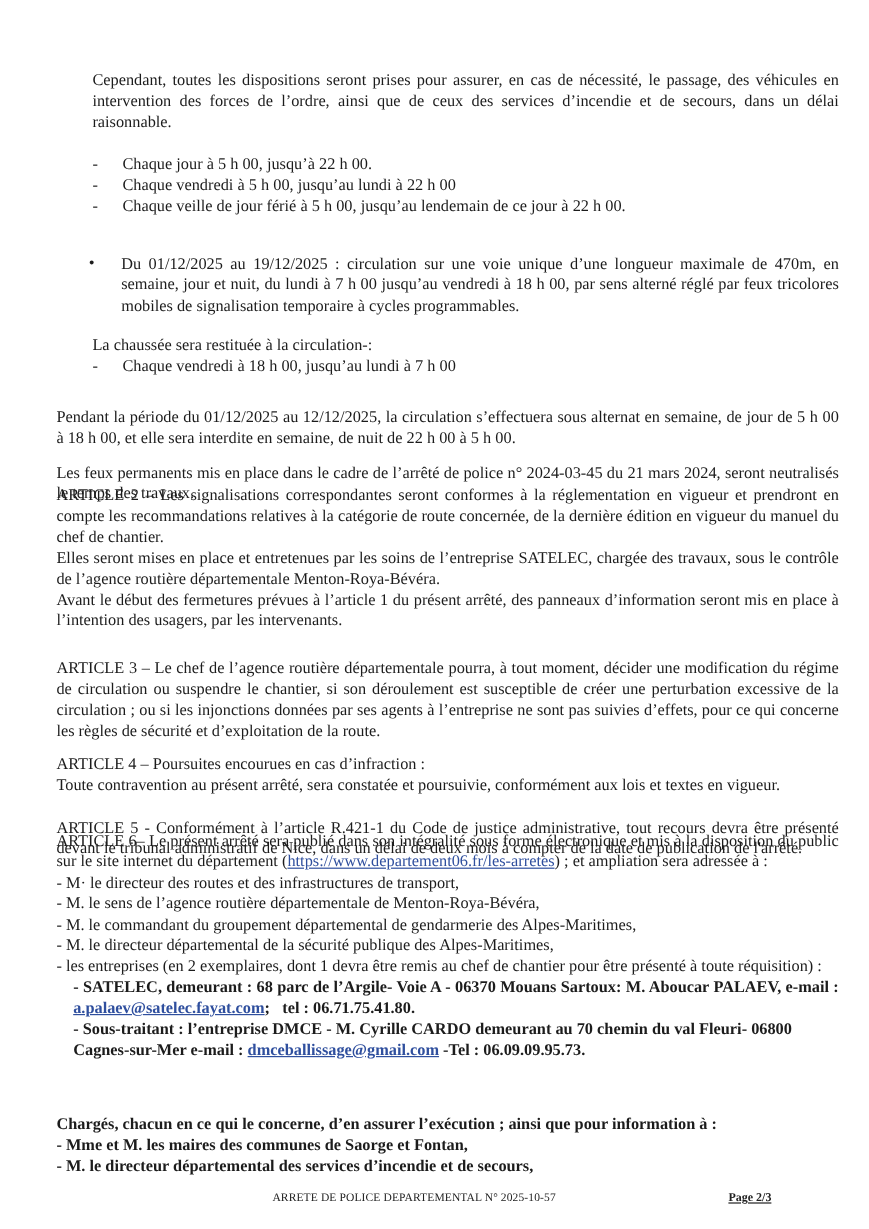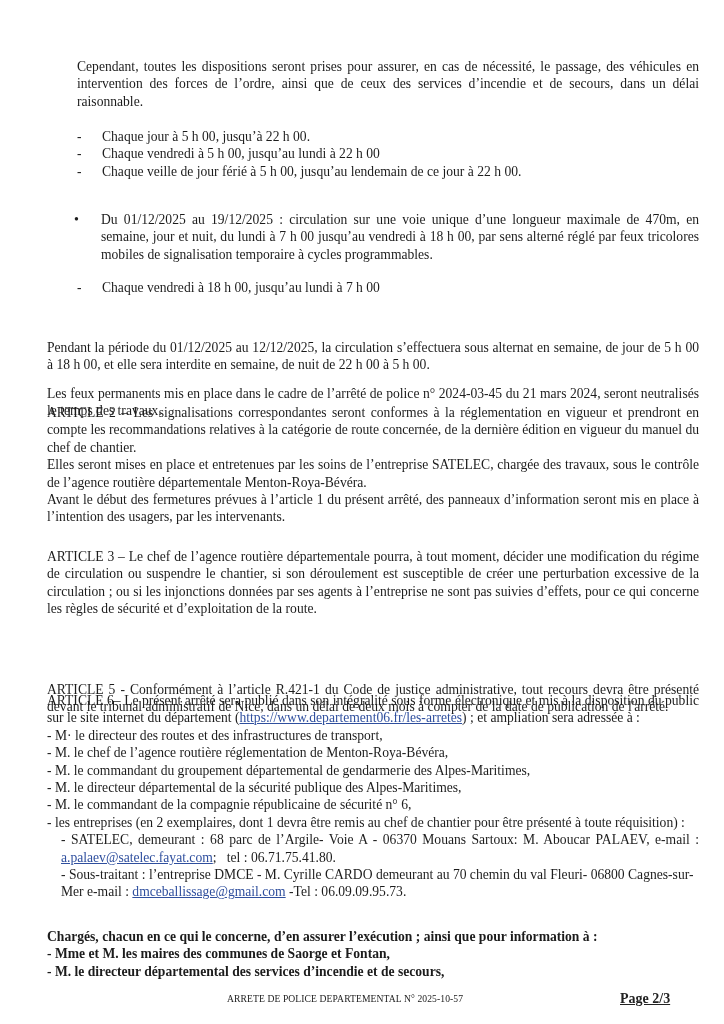--- a/index.html
+++ b/index.html
@@ -39,34 +39,34 @@
     .bullet-item .bullet {
       position: absolute; left: -3px; top: 0; font-size: 14px;
     }
     b, .bold { font-weight: normal; }
     a.link {
       color: #2f4f9e;
       text-decoration: underline;
     }
     .recip { margin: 0; padding: 0; list-style: none; }
     .recip li { margin: 0; }
-    .sub-recip { padding-left: 14px; }
+    .sub-recip { padding-left: 14px; font-weight: bold; }
     .nojust { text-align: left; }
     .footer-title {
       position: absolute;
       left: 227px; top: 990px;
       font-size: 9.6px;
       font-weight: normal;
       letter-spacing: 0.1px;
       color: #222;
     }
     .footer-page {
       position: absolute;
-      left: 620px; top: 990px;
-      font-size: 14px;
+      left: 607px; top: 990px;
+      font-size: 10px;
       font-weight: bold;
       color: #222;
       text-decoration: underline;
     }
   </style>
 </head>
 <body>
 
 <div class="page">
 
@@ -83,20 +83,21 @@
   </div>
 
   <div class="block indent" style="top:211px;">
     <div class="bullet-item">
       <span class="bullet">•</span>
       <b>Du 01/12/2025 au 19/12/2025 :</b><span> circulation sur une voie unique d’une longueur maximale de 470m, en semaine, jour et nuit, du lundi à 7 h 00 jusqu’au vendredi à 18 h 00, par sens alterné réglé par feux tricolores mobiles de signalisation temporaire à cycles programmables.</span>
     </div>
   </div>
 
   <div class="block indent nojust" style="top:279px;">
+    <p>La chaussée sera restituée à la circulation-:</p>
     <ul class="dash-list">
       <li><span class="dash">-</span><span>Chaque vendredi à 18 h 00, jusqu’au lundi à 7 h 00</span></li>
     </ul>
   </div>
 
   <div class="block" style="top:339px;">
     <p>Pendant la période du 01/12/2025 au 12/12/2025, la circulation s’effectuera sous alternat en semaine, de jour de 5 h 00 à 18 h 00, et elle sera interdite en semaine, de nuit de 22 h 00 à 5 h 00.</p>
   </div>
 
   <div class="block" style="top:372px;margin-top:13px;">
@@ -106,33 +107,36 @@
   <div class="block" style="top:404px;">
     <p>ARTICLE 2 – Les signalisations correspondantes seront conformes à la réglementation en vigueur et prendront en compte les recommandations relatives à la catégorie de route concernée, de la dernière édition en vigueur du manuel du chef de chantier.</p>
     <p>Elles seront mises en place et entretenues par les soins de l’entreprise SATELEC, chargée des travaux, sous le contrôle de l’agence routière départementale Menton-Roya-Bévéra.</p>
     <p class="bold">Avant le début des fermetures prévues à l’article 1 du présent arrêté, des panneaux d’information seront mis en place à l’intention des usagers, par les intervenants.</p>
   </div>
 
   <div class="block" style="top:548px;">
     <p>ARTICLE 3 – Le chef de l’agence routière départementale pourra, à tout moment, décider une modification du régime de circulation ou suspendre le chantier, si son déroulement est susceptible de créer une perturbation excessive de la circulation ; ou si les injonctions données par ses agents à l’entreprise ne sont pas suivies d’effets, pour ce qui concerne les règles de sécurité et d’exploitation de la route.</p>
   </div>
 
+  <div class="block nojust" style="top:628px;">
+    <p>ARTICLE 4 – Poursuites encourues en cas d’infraction :</p>
+    <p>Toute contravention au présent arrêté, sera constatée et poursuivie, conformément aux lois et textes en vigueur.</p>
+  </div>
 
   <div class="block" style="top:681px;">
     <p>ARTICLE 5 - Conformément à l’article R.421-1 du Code de justice administrative, tout recours devra être présenté devant le tribunal administratif de Nice, dans un délai de deux mois à compter de la date de publication de l'arrêté.</p>
   </div>
 
   <div class="block" style="top:692px;">
     <p><span>ARTICLE 6– Le présent arrêté sera publié dans son intégralité sous forme électronique et mis à la disposition du public sur le site internet du département (</span><a class="link" href="#">https://www.departement06.fr/les-arretes</a><span>) ; et ampliation sera adressée à :</span></p>
     <ul class="recip nojust">
       <li>- M· le directeur des routes et des infrastructures de transport,</li>
-      <li>- M. le chef de l’agence routière réglementation de Menton-Roya-Bévéra,</li>
+      <li>- M. le sens de l’agence routière départementale de Menton-Roya-Bévéra,</li>
       <li>- M. le commandant du groupement départemental de gendarmerie des Alpes-Maritimes,</li>
       <li>- M. le directeur départemental de la sécurité publique des Alpes-Maritimes,</li>
-      <li>- M. le commandant de la compagnie républicaine de sécurité n° 6,</li>
       <li>- les entreprises (en 2 exemplaires, dont 1 devra être remis au chef de chantier pour être présenté à toute réquisition) :</li>
     </ul>
     <div class="sub-recip">
       <p><span>- SATELEC, demeurant : 68 parc de l’Argile- Voie A - 06370 Mouans Sartoux: M. Aboucar PALAEV, e-mail :</span> <a class="link" href="#">a.palaev@satelec.fayat.com</a><span style="white-space:pre;">;   tel : 06.71.75.41.80.</span></p>
       <p class="nojust"><span>- Sous-traitant : l’entreprise DMCE - M. Cyrille CARDO demeurant au 70 chemin du val Fleuri- 06800 Cagnes-sur-Mer  e-mail : </span><a class="link" href="#">dmceballissage@gmail.com</a><span> -Tel : 06.09.09.95.73.</span></p>
     </div>
   </div>
 
   <div class="block nojust" style="top:928px;font-weight:bold;">
     <p>Chargés, chacun en ce qui le concerne, d’en assurer l’exécution ; ainsi que pour information à :</p>

